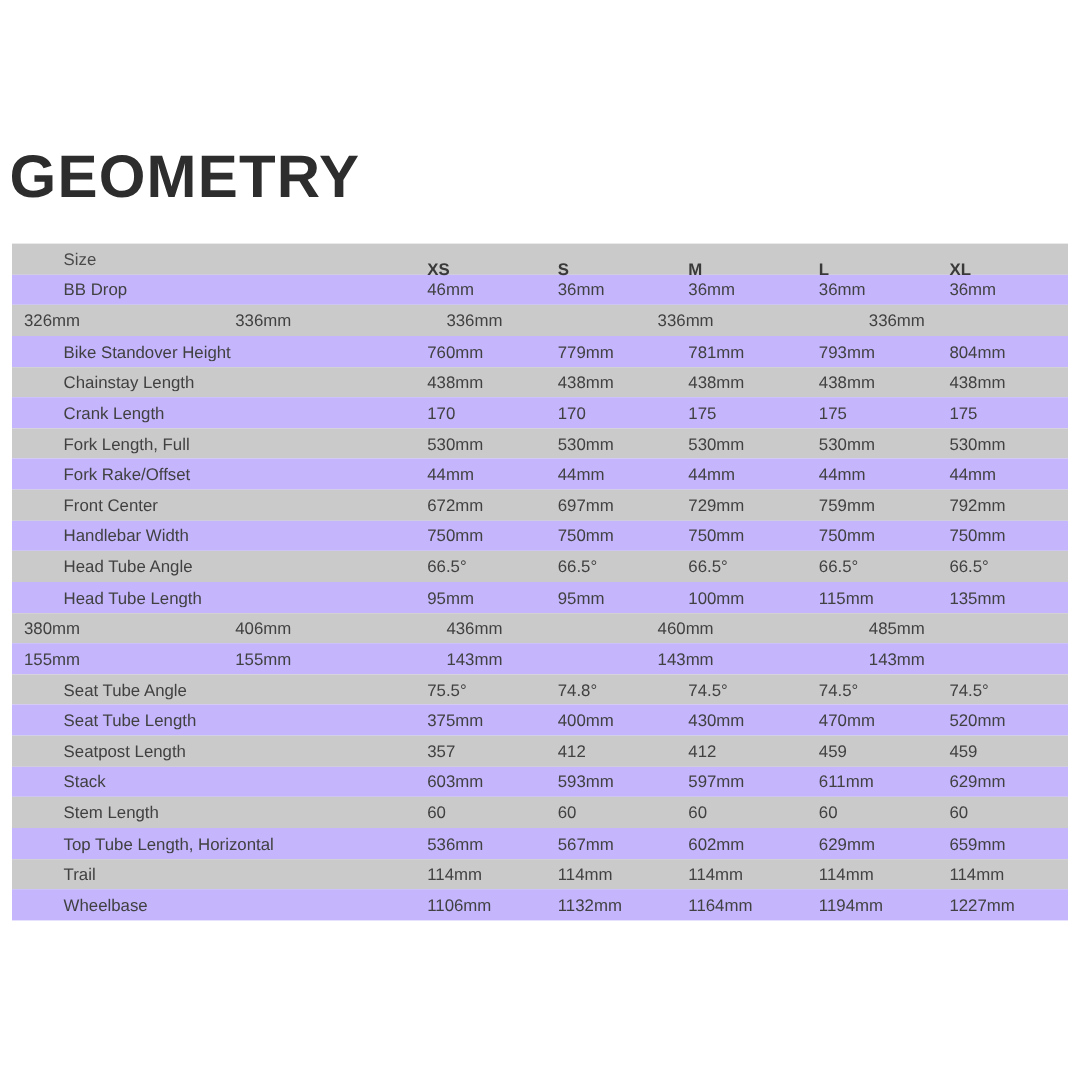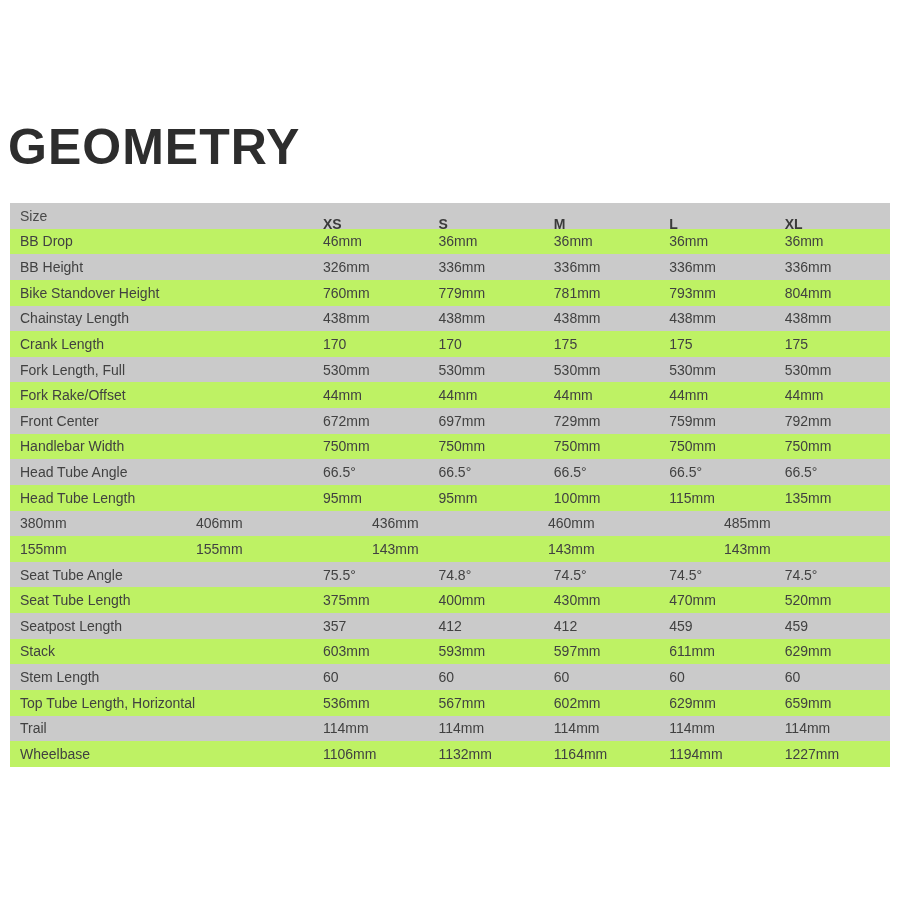--- a/index.html
+++ b/index.html
@@ -31,33 +31,34 @@
     top: 203px;
     left: 10px;
     width: 880px;
   }
   .row {
     display: flex;
     align-items: center;
     height: 25.64px;
     font-size: 14px;
     color: #414141;
-    background: #bef264;
+    background: #c4b5fd;
   }
   .row.shade {
     background: #cacaca;
   }
   .cell {
     box-sizing: border-box;
     white-space: nowrap;
     overflow: hidden;
   }
   .cell.label {
     width: 303px;
     padding-left: 10px;
+    margin-left: 33px;
   }
   .cell.val {
     flex: 1;
     padding-left: 10px;
   }
   .row.header .cell.val {
     font-weight: bold;
     color: #3a3a3a;
     margin-top: 16px;
   }
@@ -86,21 +87,20 @@
     <div id="rows">
         <div class="row">
           <div class="cell label">BB Drop</div>
           <div class="cell val">46mm</div>
           <div class="cell val">36mm</div>
           <div class="cell val">36mm</div>
           <div class="cell val">36mm</div>
           <div class="cell val">36mm</div>
         </div>
         <div class="row shade">
-          <div class="cell label">BB Height</div>
           <div class="cell val">326mm</div>
           <div class="cell val">336mm</div>
           <div class="cell val">336mm</div>
           <div class="cell val">336mm</div>
           <div class="cell val">336mm</div>
         </div>
         <div class="row">
           <div class="cell label">Bike Standover Height</div>
           <div class="cell val">760mm</div>
           <div class="cell val">779mm</div>

